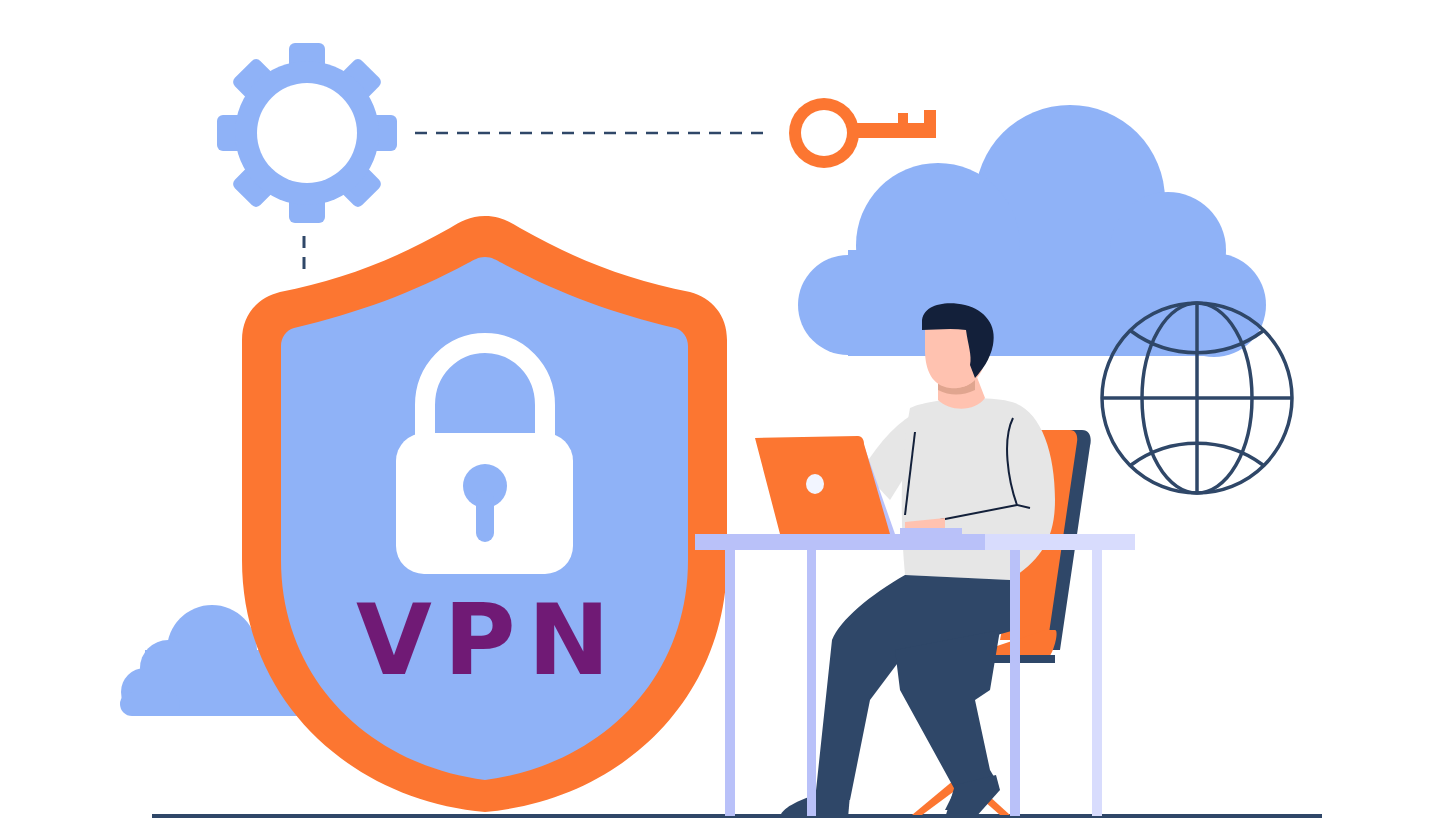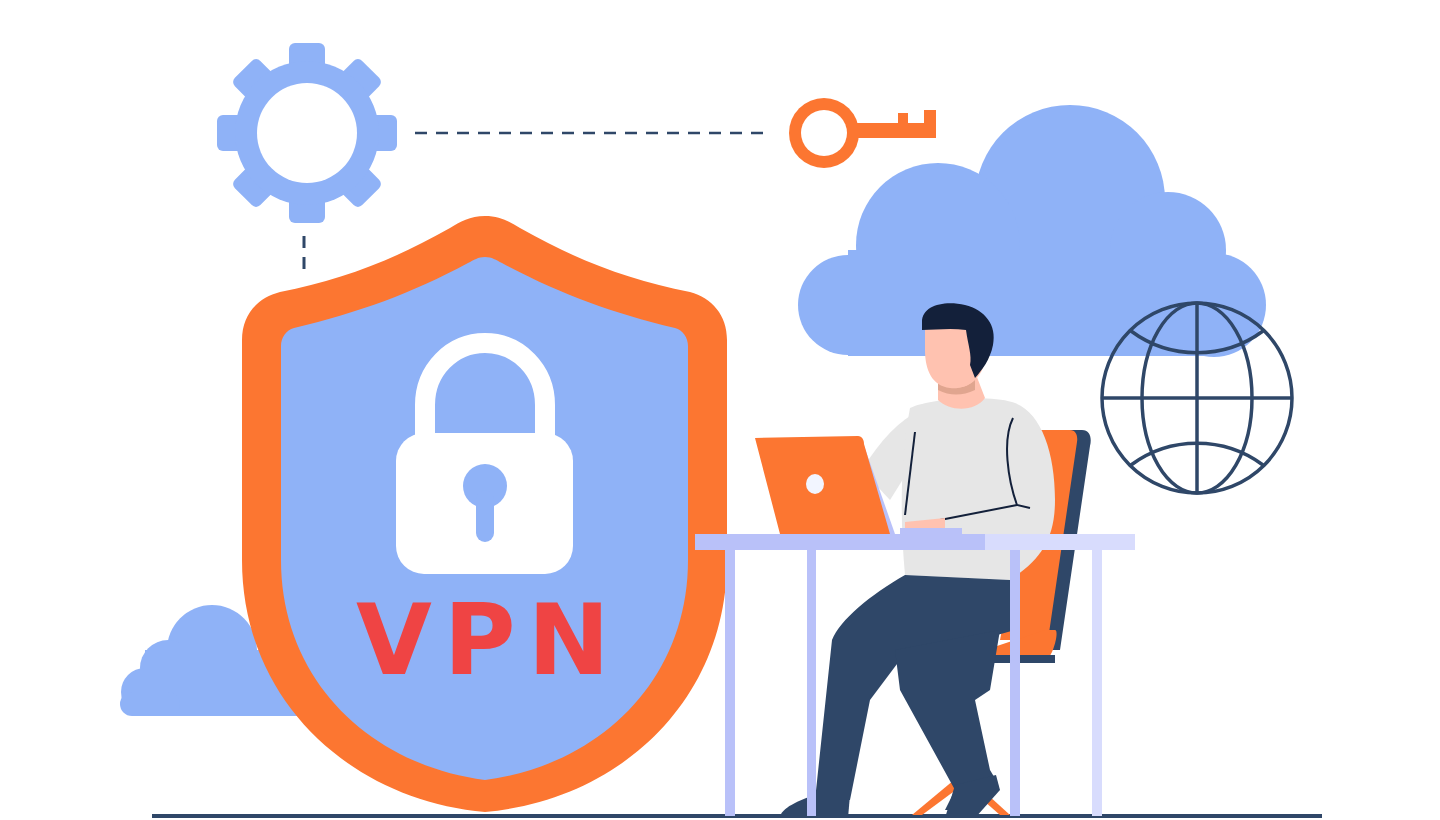--- a/index.html
+++ b/index.html
@@ -7,21 +7,21 @@
   #scene { position: absolute; left: 0; top: 0; width: 1440px; height: 820px; }
   .vpn-label {
     position: absolute;
     left: 356px; top: 590px;
     width: 240px;
     font-family: "DejaVu Sans", "Liberation Sans", sans-serif;
     font-weight: bold;
     font-size: 98px;
     letter-spacing: 12px;
     line-height: 100px;
-    color: #ef4444;
+    color: #701a75;
     text-align: right;
   }
 </style>
 </head>
 <body>
 
 <div id="scene">
 <svg width="1440" height="820" viewBox="0 0 1440 820" xmlns="http://www.w3.org/2000/svg">
 
   <rect x="152" y="814" width="1170" height="4" fill="#2f4768"></rect>

